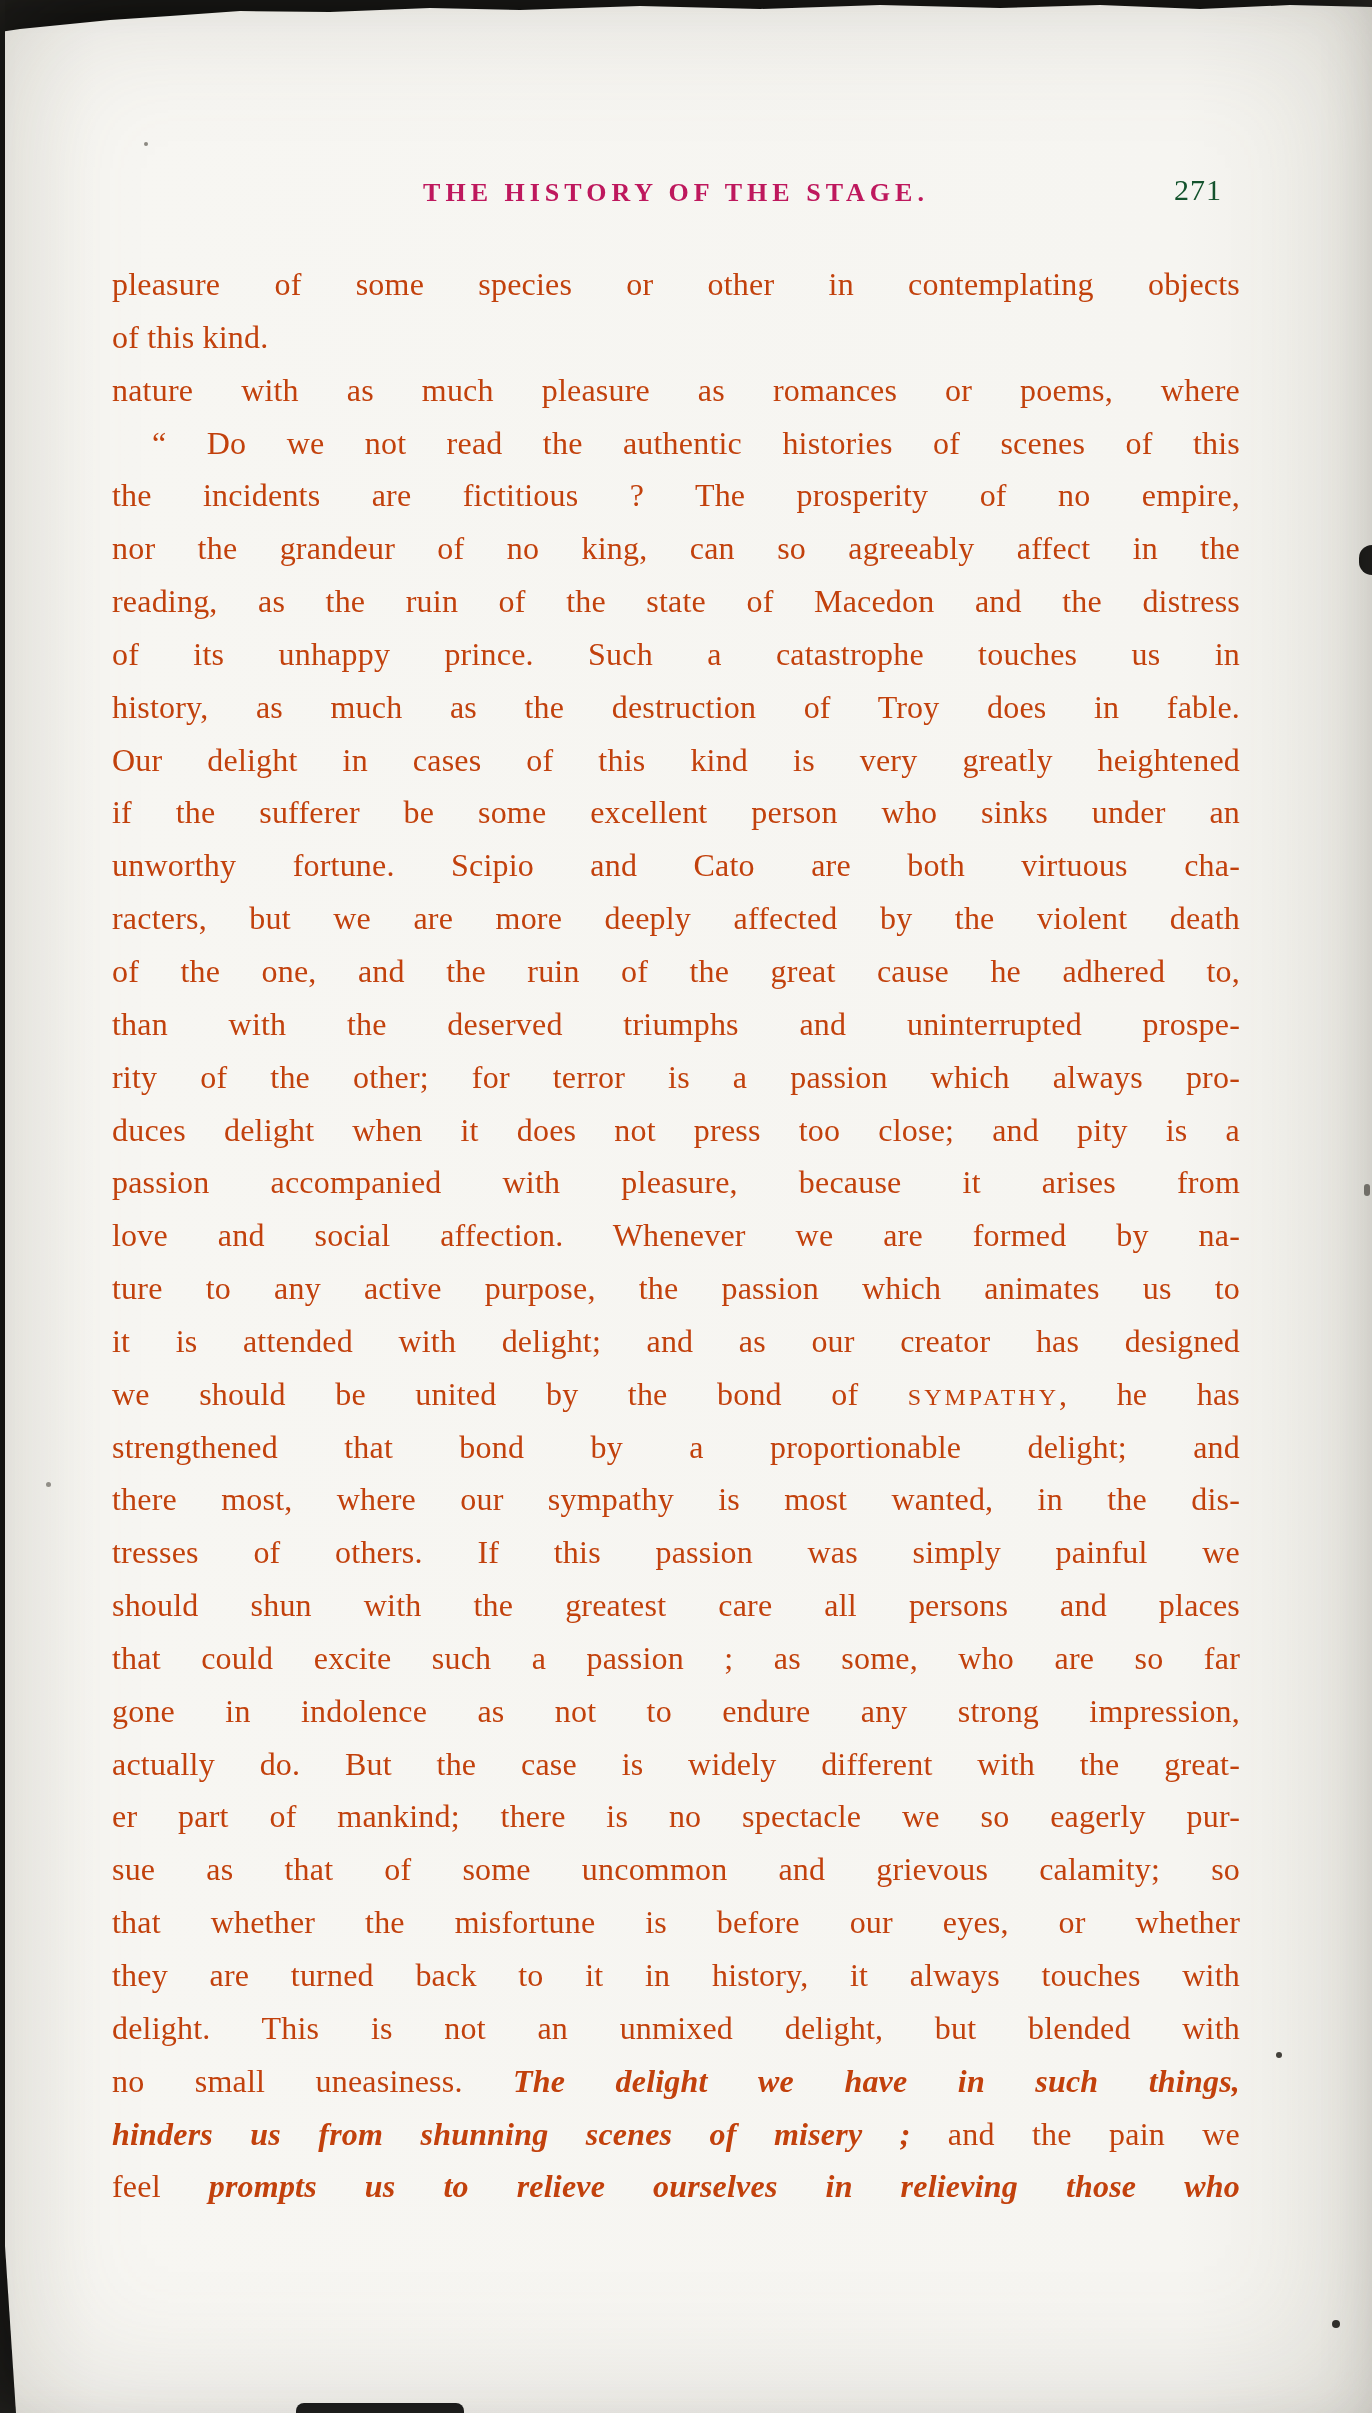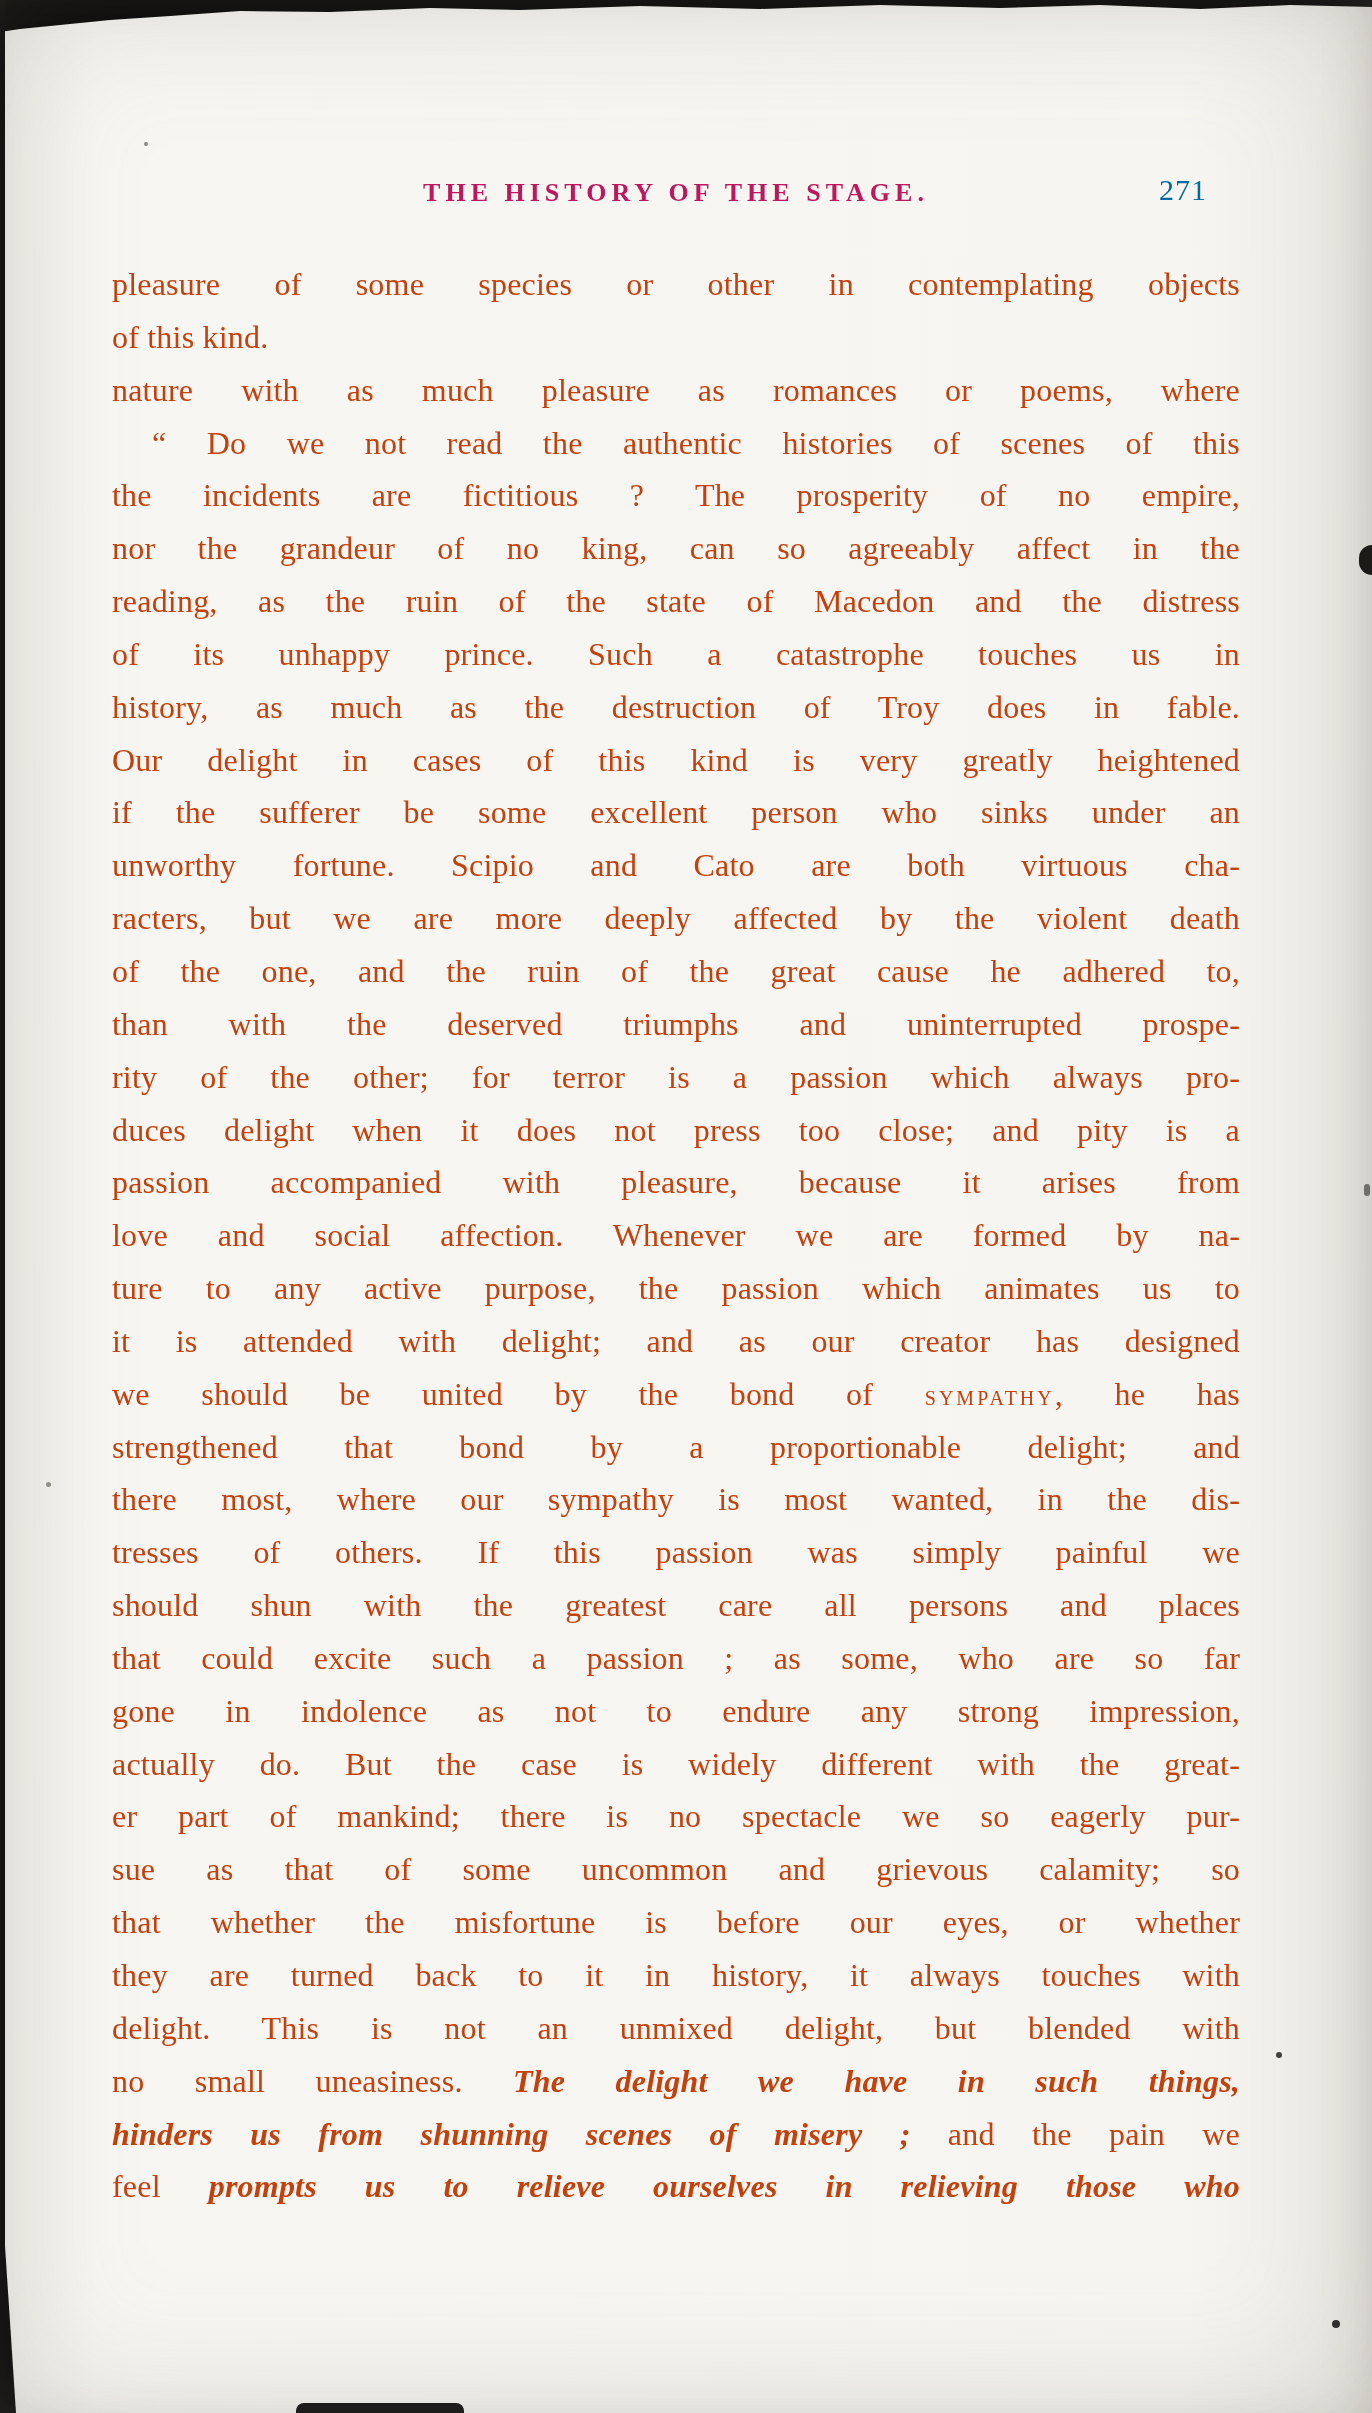--- a/index.html
+++ b/index.html
@@ -39,35 +39,35 @@
              background: #93908a; border-radius: 50%; }
 
   
   .header { position: absolute; left: 112px; width: 1128px; top: 178px; height: 44px; }
   .running-title {
     display: block; text-align: center;
     font-size: 26px; font-weight: bold; letter-spacing: 5px;
     color: #be185d;
   }
   .page-number {
-    position: absolute; right: 33px; top: -5px;
-    font-size: 30px; letter-spacing: 1px; color: #0369a1;
+    position: absolute; right: 18px; top: -5px;
+    font-size: 30px; letter-spacing: 1px; color: #14532d;
   }
 
   
   .body-block {
     position: absolute; left: 112px; width: 1128px; top: 258px;
     font-size: 32px; letter-spacing: 0.2px;
     color: #c2410c;
   }
   .line { height: 52.85px; line-height: 52.85px; overflow: visible; }
   .line.j { text-align: justify; text-align-last: justify; }
   .line.indent { text-indent: 40px; }
   .it { font-style: italic; font-weight: bold; }
-  .sc { font-size: 20px; letter-spacing: 3px; }
+  .sc { font-size: 24px; letter-spacing: 3px; }
 </style>
 </head>
 <body>
 
 <svg class="top-band" viewBox="0 0 1372 34" preserveAspectRatio="none" aria-hidden="true">
   <path fill="#070706" d="M0,0 H1372 V7 L1290,5 L1200,9 L1100,5 L1000,8 L880,5 L760,9 L640,6 L520,10 L430,8 L330,12 L240,11 L170,16 L110,20 L60,25 L20,29 L0,32 Z"></path>
 </svg>
 <div class="left-strip"></div>
 <div class="bl-wedge"></div>
 <div class="bottom-smudge"></div>

